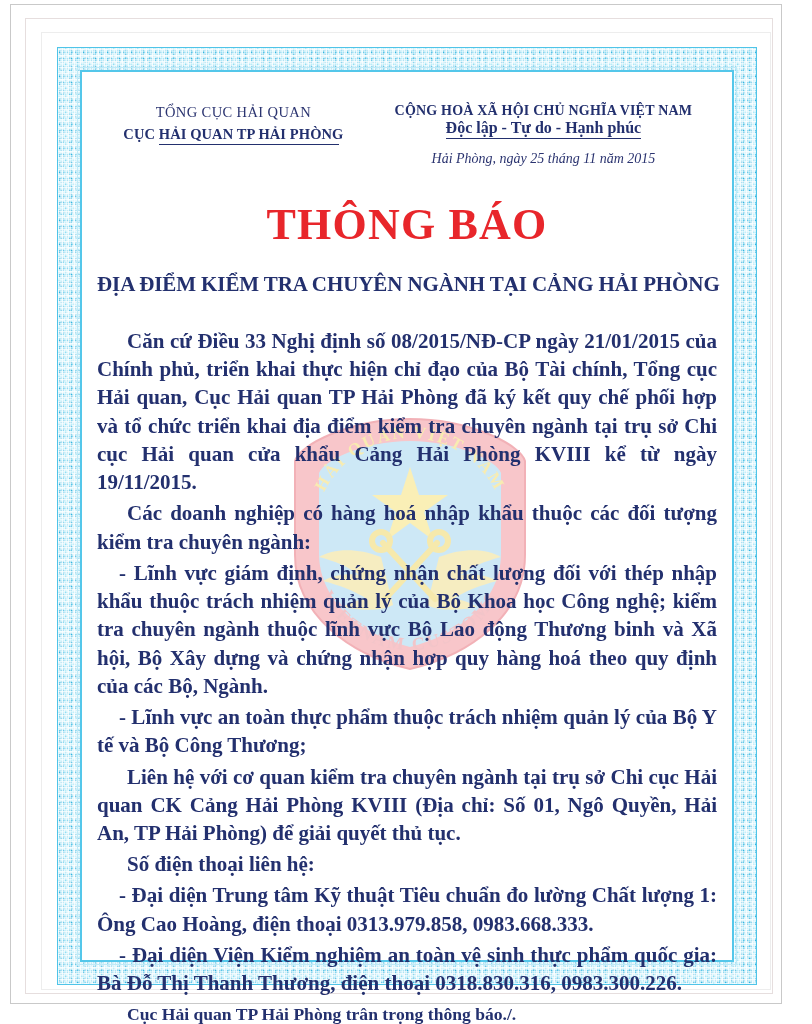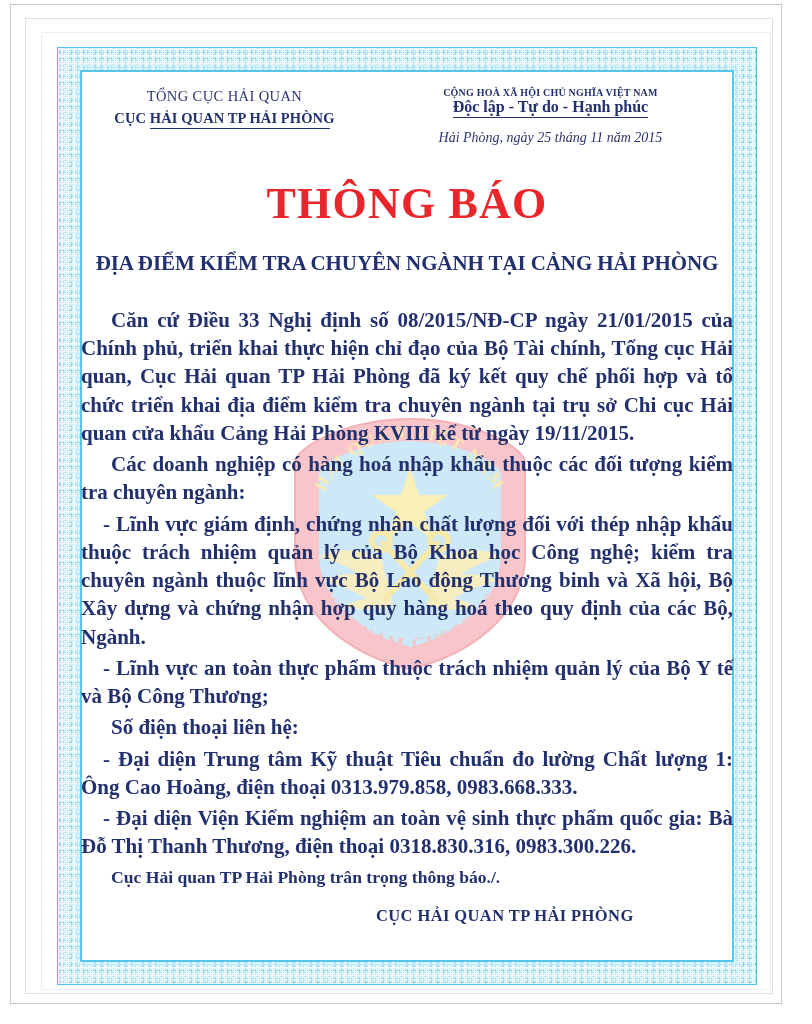--- a/index.html
+++ b/index.html
@@ -80,21 +80,21 @@
     border: 1px solid #bfeaf7;
   }
 
   
   .page {
     position: absolute;
     left: 81px; top: 71px;
     width: 652px; height: 890px;
     background: transparent;
     box-sizing: border-box;
-    padding: 0;
+    padding: 16px;
     z-index: 5;
   }
 
   
   .watermark {
     position: absolute;
     left: 285px;
     top: 415px;
     width: 250px;
     height: 258px;
@@ -136,21 +136,21 @@
     position: relative;
   }
   .org-main::after {
     content:"";
     position:absolute;
     left: 16%; right: 2%;
     bottom: -2px;
     border-bottom: 1px solid #23306e;
   }
   .nation {
-    font-size: 10px;
+    font-size: 14px;
     font-weight: bold;
     color: #23306e;
     letter-spacing: .2px;
     white-space: nowrap;
   }
   .motto {
     font-size: 16px;
     font-weight: bold;
     color: #23306e;
     display: inline-block;
@@ -300,20 +300,21 @@
   </div>
 
   <div class="title-main">THÔNG BÁO</div>
   <div class="title-sub">ĐỊA ĐIỂM KIỂM TRA CHUYÊN NGÀNH TẠI CẢNG HẢI PHÒNG</div>
 
   <div class="body-text">
     <p class="para">Căn cứ Điều 33 Nghị định số 08/2015/NĐ-CP ngày 21/01/2015 của Chính phủ, triển khai thực hiện chỉ đạo của Bộ Tài chính, Tổng cục Hải quan, Cục Hải quan TP Hải Phòng đã ký kết quy chế phối hợp và tổ chức triển khai địa điểm kiểm tra chuyên ngành tại trụ sở Chi cục Hải quan cửa khẩu Cảng Hải Phòng KVIII kể từ ngày 19/11/2015.</p>
     <p class="para">Các doanh nghiệp có hàng hoá nhập khẩu thuộc các đối tượng kiểm tra chuyên ngành:</p>
     <p class="para dash">- Lĩnh vực giám định, chứng nhận chất lượng đối với thép nhập khẩu thuộc trách nhiệm quản lý của Bộ Khoa học Công nghệ; kiểm tra chuyên ngành thuộc lĩnh vực Bộ Lao động Thương binh và Xã hội, Bộ Xây dựng và chứng nhận hợp quy hàng hoá theo quy định của các Bộ, Ngành.</p>
     <p class="para dash">- Lĩnh vực an toàn thực phẩm thuộc trách nhiệm quản lý của Bộ Y tế và Bộ Công Thương;</p>
+    <p class="para">Liên hệ với cơ quan kiểm tra chuyên ngành tại trụ sở Chi cục Hải quan CK Cảng Hải Phòng KVIII (Địa chỉ: Số 01, Ngô Quyền, Hải An, TP Hải Phòng) để giải quyết thủ tục.</p>
     <p class="para">Số điện thoại liên hệ:</p>
     <p class="para dash">- Đại diện Trung tâm Kỹ thuật Tiêu chuẩn đo lường Chất lượng 1: Ông Cao Hoàng, điện thoại 0313.979.858, 0983.668.333.</p>
     <p class="para dash">- Đại diện Viện Kiểm nghiệm an toàn vệ sinh thực phẩm quốc gia: Bà Đỗ Thị Thanh Thương, điện thoại 0318.830.316, 0983.300.226.</p>
   </div>
 
   <div class="closing">Cục Hải quan TP Hải Phòng trân trọng thông báo./.</div>
   <div class="signature">CỤC HẢI QUAN TP HẢI PHÒNG</div>
 
 </div>
 

